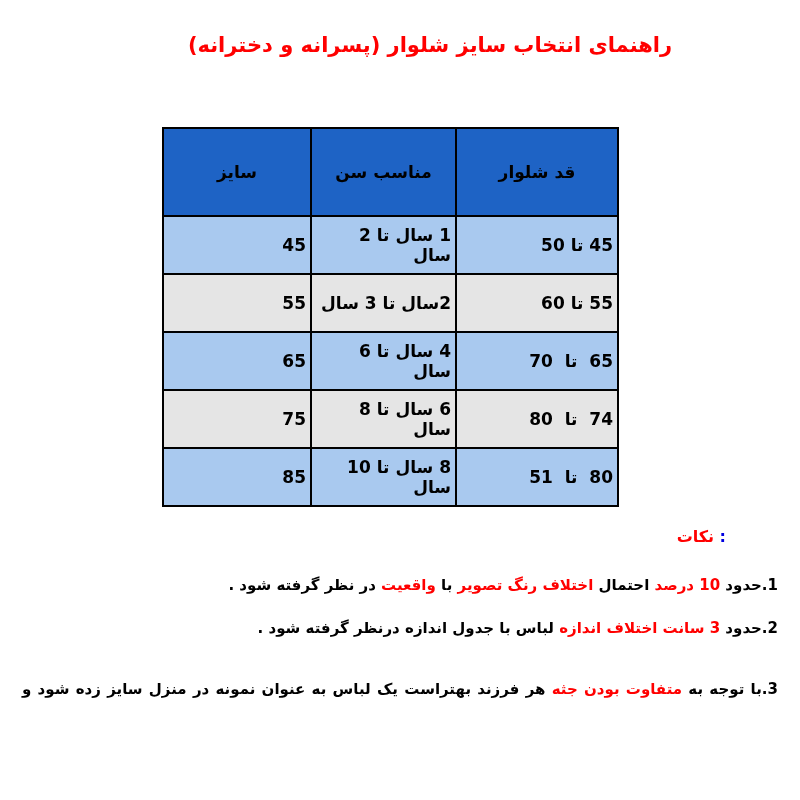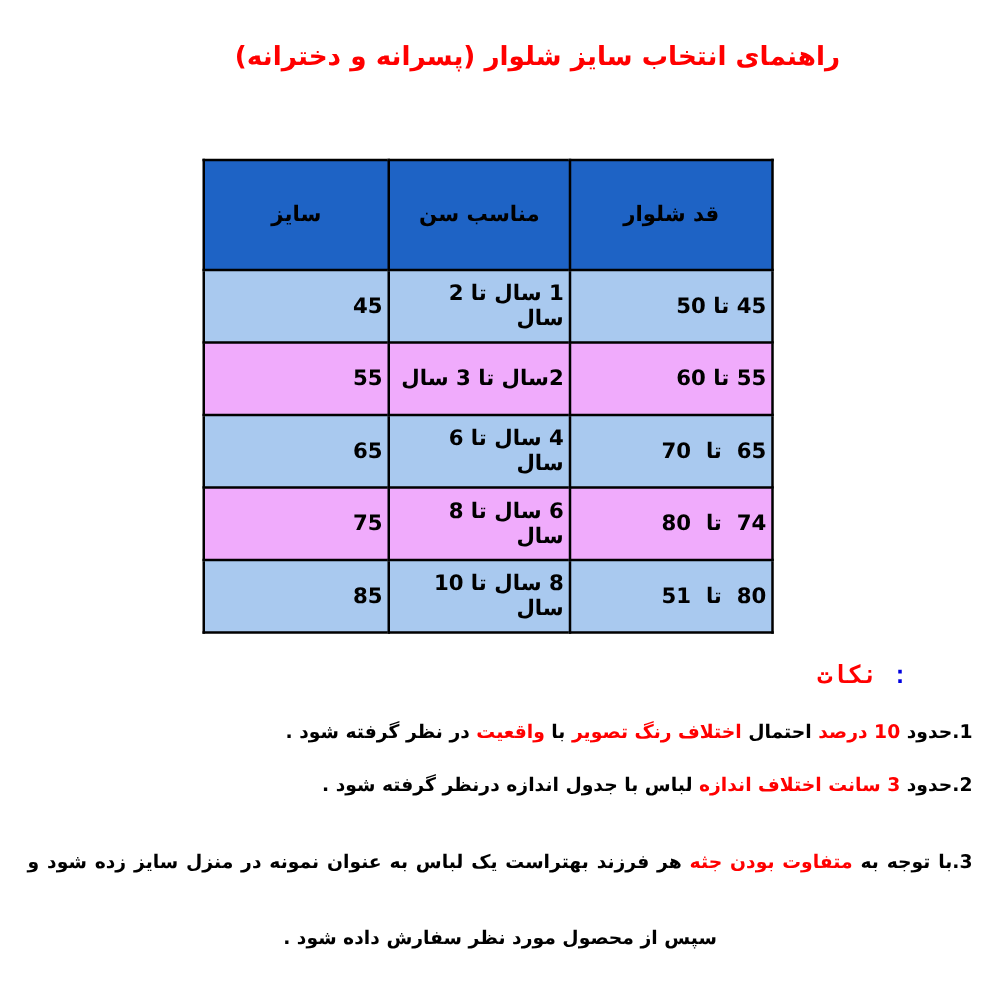--- a/index.html
+++ b/index.html
@@ -29,27 +29,27 @@
     border-collapse:collapse;table-layout:fixed;
   }
   table.size-table th, table.size-table td{
     border:2px solid var(--border);
     vertical-align:middle;
     font-size:17px;font-weight:bold;color:var(--ink);
     white-space:pre-wrap;
     padding:0 4px;
   }
   table.size-table th{height:88px;background:var(--header-bg);}
-  table.size-table td{height:58px;background:#f0abfc;}
+  table.size-table td{height:58px;background:#e5e5e5;}
   table.size-table tr.hl td{background:var(--row-alt);}
   col.c-length{width:162px;} col.c-age{width:145px;} col.c-size{width:148px;}
 
   .notes-heading{
     position:absolute;top:527px;right:74px;
-    font-size:20px;text-align:center;direction:ltr;font-family:Liberation Mono, monospace;
+    font-size:16px;text-align:center;direction:ltr;
   }
   .notes-heading .seg-red{color:var(--accent-red);}
   .notes-heading .seg-blue{color:var(--colon-blue);}
 
   .notes{
     position:absolute;top:573px;left:22px;right:22px;
   }
   .note{
     direction:rtl;text-align:right;
     font-size:15px;line-height:25px;
@@ -112,17 +112,16 @@
 
   <div class="notes-heading">
     <span class="seg-red">نکات</span><span class="seg-blue"> :</span>
   </div>
 
   <div class="notes" id="notes">
       <div class="note" dir="rtl"><span class="seg-text">1.حدود </span><span class="seg-red">10 درصد</span><span class="seg-text"> احتمال </span><span class="seg-red">اختلاف رنگ تصویر</span><span class="seg-text"> با </span><span class="seg-red">واقعیت</span><span class="seg-text"> در نظر گرفته شود .</span></div>
       <div class="note" dir="rtl"><span class="seg-text">2.حدود </span><span class="seg-red">3 سانت اختلاف اندازه</span><span class="seg-text"> لباس با جدول اندازه درنظر گرفته شود .</span></div>
       <div class="note" dir="rtl">
         <div class="note-line justify"><span class="seg-text">3.با توجه به </span><span class="seg-red">متفاوت بودن جثه</span><span class="seg-text"> هر فرزند بهتراست یک لباس به عنوان نمونه در منزل سایز زده شود و</span></div>
-        <div class="note-line center"><span class="seg-text">سپس از محصول مورد نظر سفارش داده شود .</span></div>
       </div>
     </div>
 
 </div>
 
 </body></html>

